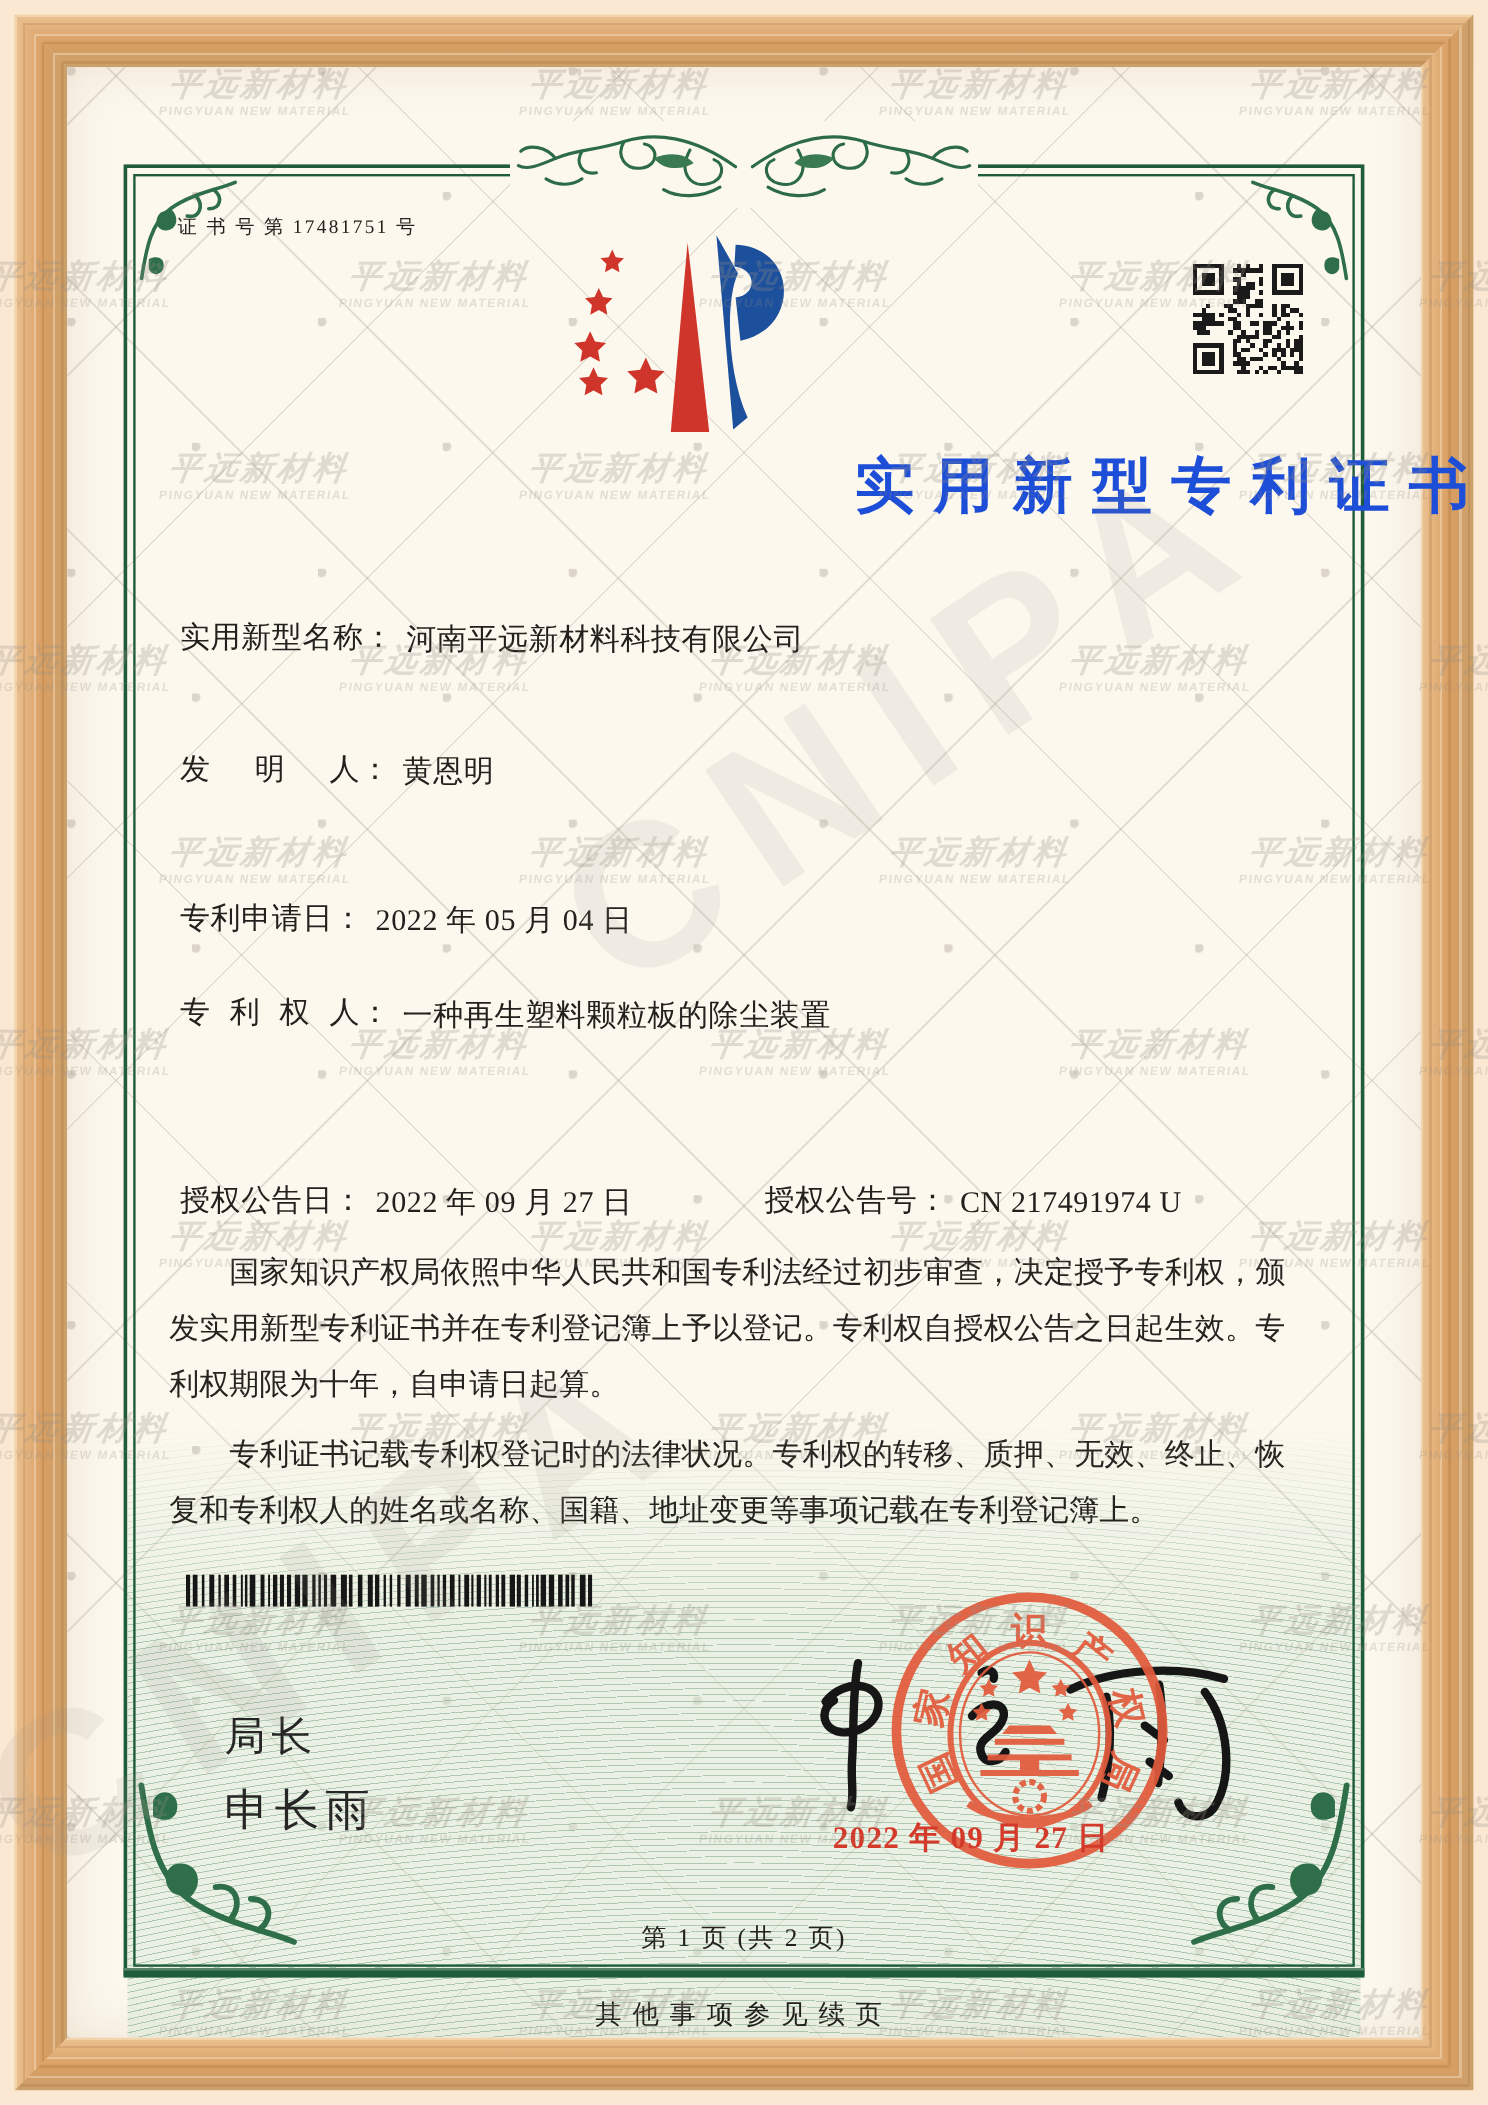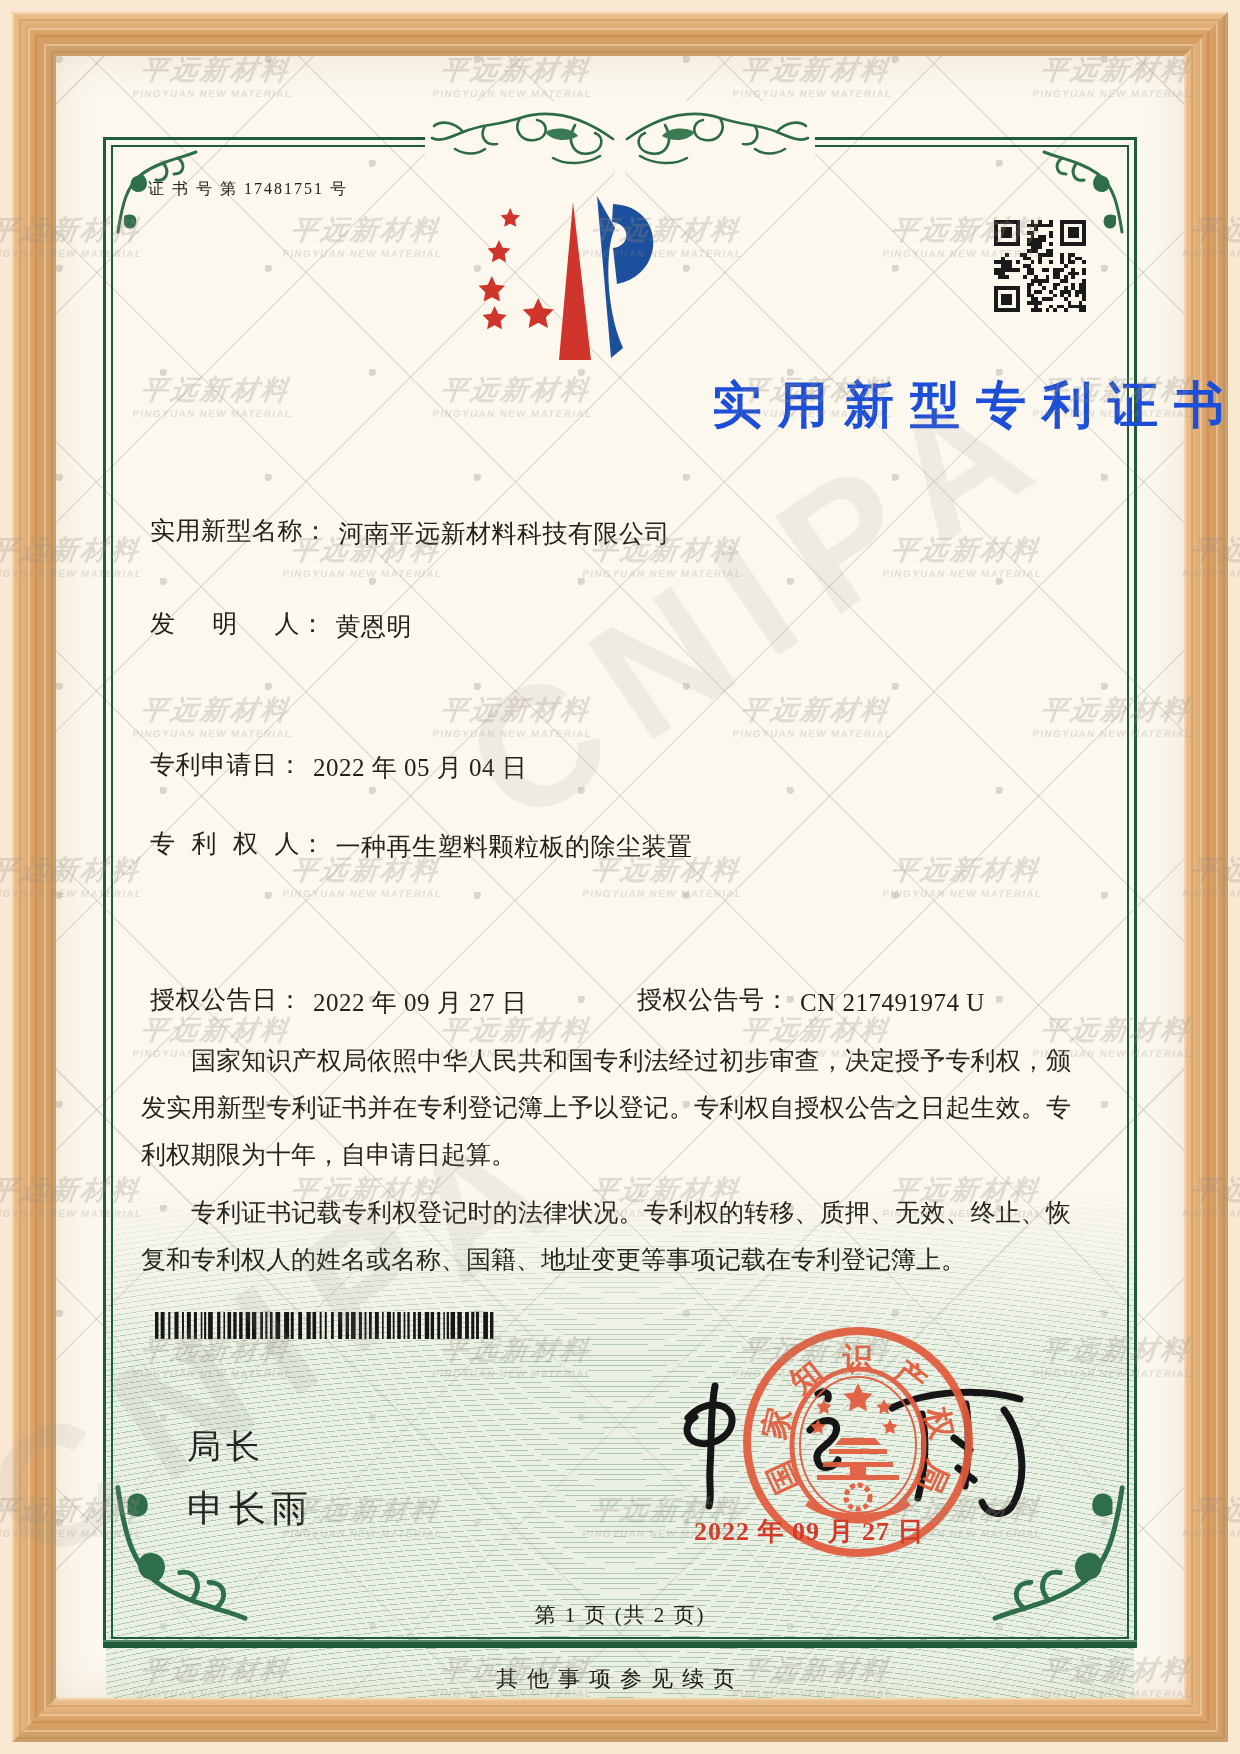--- a/index.html
+++ b/index.html
@@ -350,21 +350,21 @@
       <rect x="19" y="24" width="1" height="1"></rect>
       <rect x="23" y="24" width="1" height="1"></rect>
       <rect x="24" y="24" width="1" height="1"></rect>
     </svg>
 
   <div class="abs" id="title">实用新型专利证书</div>
 
   <div class="frow" style="top:514px">
     <span class="flabel">实用新型名称</span><span class="fcolon">：</span><span class="fvalue">河南平远新材料科技有限公司</span>
   </div>
-  <div class="frow" style="top:607px">
+  <div class="frow" style="top:624px">
     <span class="flabel spread">发明人</span><span class="fcolon">：</span><span class="fvalue">黄恩明</span>
   </div>
   <div class="frow" style="top:748px">
     <span class="flabel">专利申请日</span><span class="fcolon">：</span><span class="fvalue">2022 年 05 月 04 日</span>
   </div>
   <div class="frow" style="top:827px">
     <span class="flabel spread">专利权人</span><span class="fcolon">：</span><span class="fvalue">一种再生塑料颗粒板的除尘装置</span>
   </div>
   <div class="frow" style="top:983px">
     <span class="flabel">授权公告日</span><span class="fcolon">：</span><span class="fvalue">2022 年 09 月 27 日</span>

